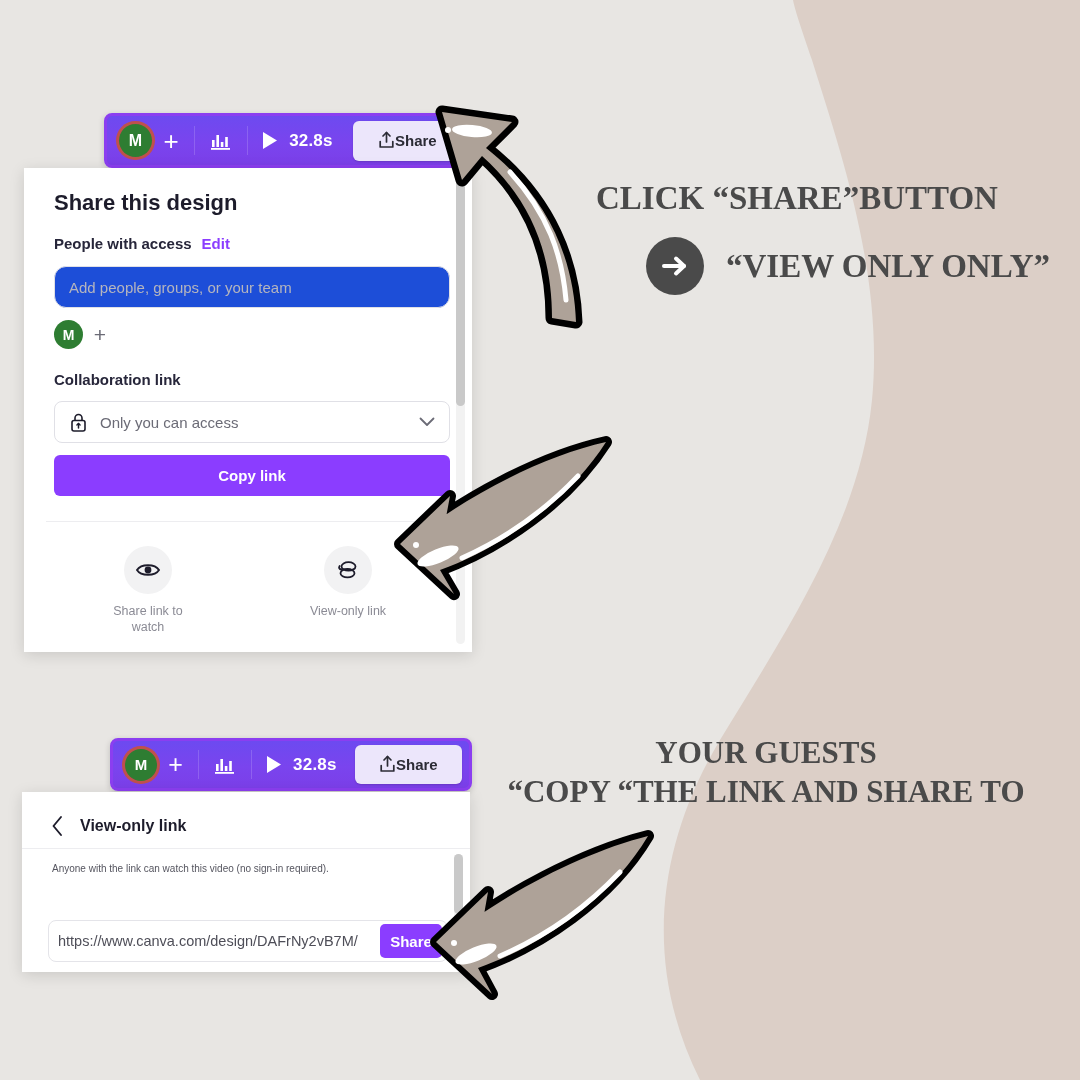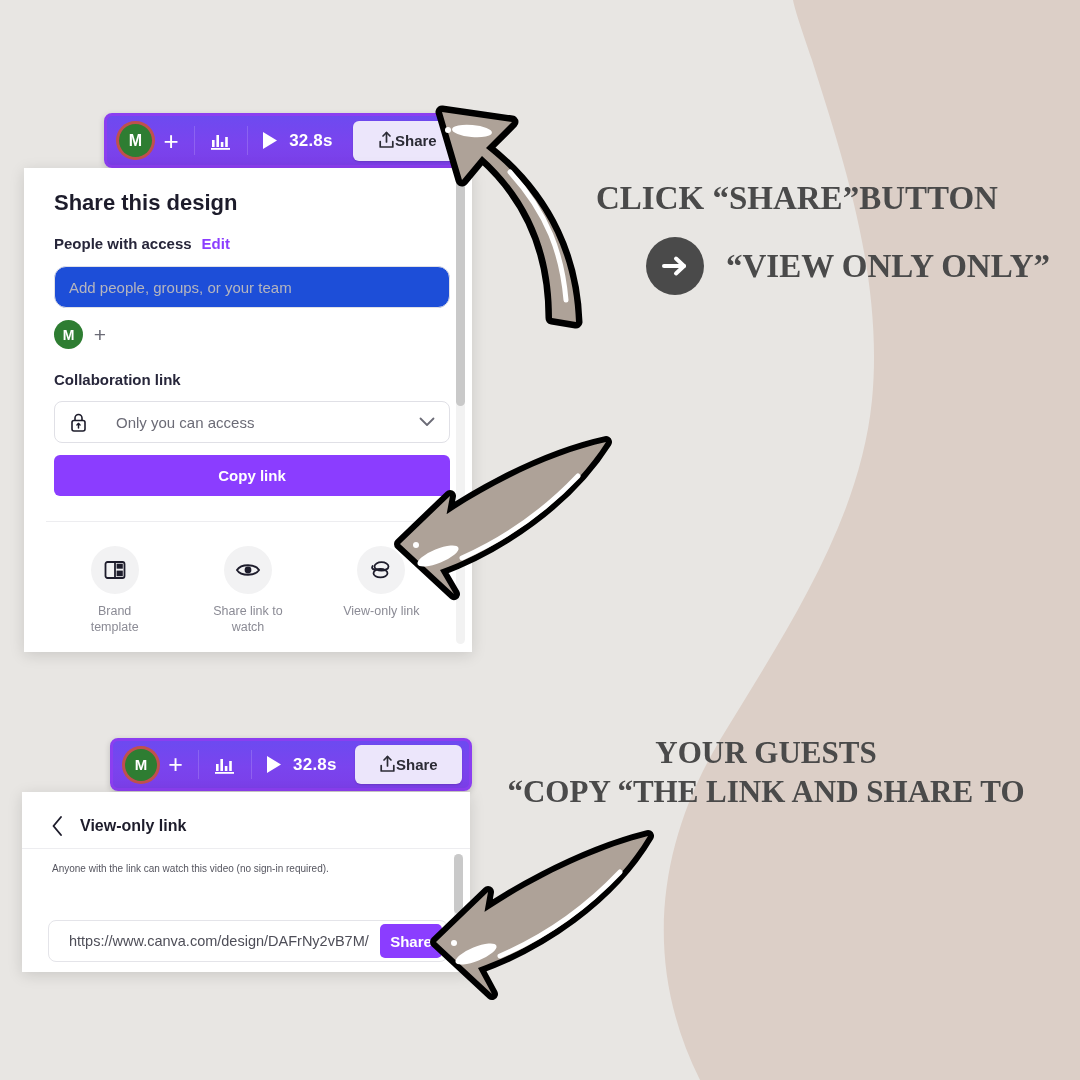--- a/index.html
+++ b/index.html
@@ -152,21 +152,21 @@
   }
   .select-box {
     border: 1px solid #e0e0e6;
     border-radius: 8px;
     display: flex;
     align-items: center;
     box-sizing: border-box;
     background: #fff;
     color: #6b6b76;
     font-size: 15px;
-    gap: 28px;
+    gap: 12px;
   }
   .copy-link-btn {
     background: #8b3dff;
     border-radius: 6px;
     color: #ffffff;
     font-weight: 700;
     font-size: 15px;
     display: flex;
     align-items: center;
     justify-content: center;
@@ -371,31 +371,20 @@
 
     <div class="copy-link-btn" style="position:absolute;left:30px;top:287px;width:396px;height:41px;">
       <span>Copy link</span>
     </div>
 
     <div class="divider" style="position:absolute;left:22px;top:353px;width:404px;"></div>
 
     <div class="icon-row" style="position:absolute;left:24px;top:378px;width:400px;">
 
 
-      <div class="icon-cell">
-        <div class="icon-circle">
-          <svg width="24" height="24" viewBox="0 0 24 24" aria-hidden="true">
-            <rect x="2.5" y="4" width="19" height="16" rx="2" stroke="#1d1c2b" stroke-width="1.8" fill="none"></rect>
-            <line x1="12" y1="4" x2="12" y2="20" stroke="#1d1c2b" stroke-width="1.8"></line>
-            <rect x="13.6" y="5.7" width="6.2" height="5" fill="#1d1c2b"></rect>
-            <rect x="13.6" y="12.6" width="6.2" height="5.6" fill="#1d1c2b"></rect>
-          </svg>
-        </div>
-        <div class="icon-caption">Brand template</div>
-      </div>
 
       <div class="icon-cell">
         <div class="icon-circle">
           <svg width="26" height="20" viewBox="0 0 26 20" aria-hidden="true">
             <path d="M2 10 C6 3.6 20 3.6 24 10 C20 16.4 6 16.4 2 10 Z" stroke="#1d1c2b" stroke-width="1.9" fill="none"></path>
             <circle cx="13" cy="10" r="3.4" fill="#1d1c2b"></circle>
           </svg>
         </div>
         <div class="icon-caption">Share link to watch</div>
       </div>
@@ -466,21 +455,21 @@
       <svg width="16" height="22" viewBox="0 0 16 22" aria-hidden="true" style="cursor:pointer;">
         <path d="M11 2 L3.5 11 L11 20" stroke="#1d1c2b" stroke-width="1.9" fill="none" stroke-linecap="round" stroke-linejoin="round"></path>
       </svg>
       <span class="vol-title">View-only link</span>
     </div>
 
     <div class="divider" style="position:absolute;left:0;top:56px;width:448px;"></div>
 
     <div class="vol-desc" style="position:absolute;left:30px;top:70px;width:390px;">Anyone with the link can watch this video (no sign-in required).</div>
 
-    <div class="url-field" style="position:absolute;left:26px;top:128px;width:400px;height:42px;padding:0 0 0 20px;">
+    <div class="url-field" style="position:absolute;left:26px;top:128px;width:400px;height:42px;padding:0 0 0 9px;">
       <span class="url-text">https://www.canva.com/design/DAFrNy2vB7M/</span>
       <div class="copy-btn" style="width:62px;height:34px;margin-right:5px;">
         <span>Share</span>
       </div>
     </div>
 
     <div class="panel-scroll-track" style="right:7px;top:62px;bottom:10px;">
       <div class="panel-scroll-thumb" style="top:0;height:60px;"></div>
     </div>
   </div>

